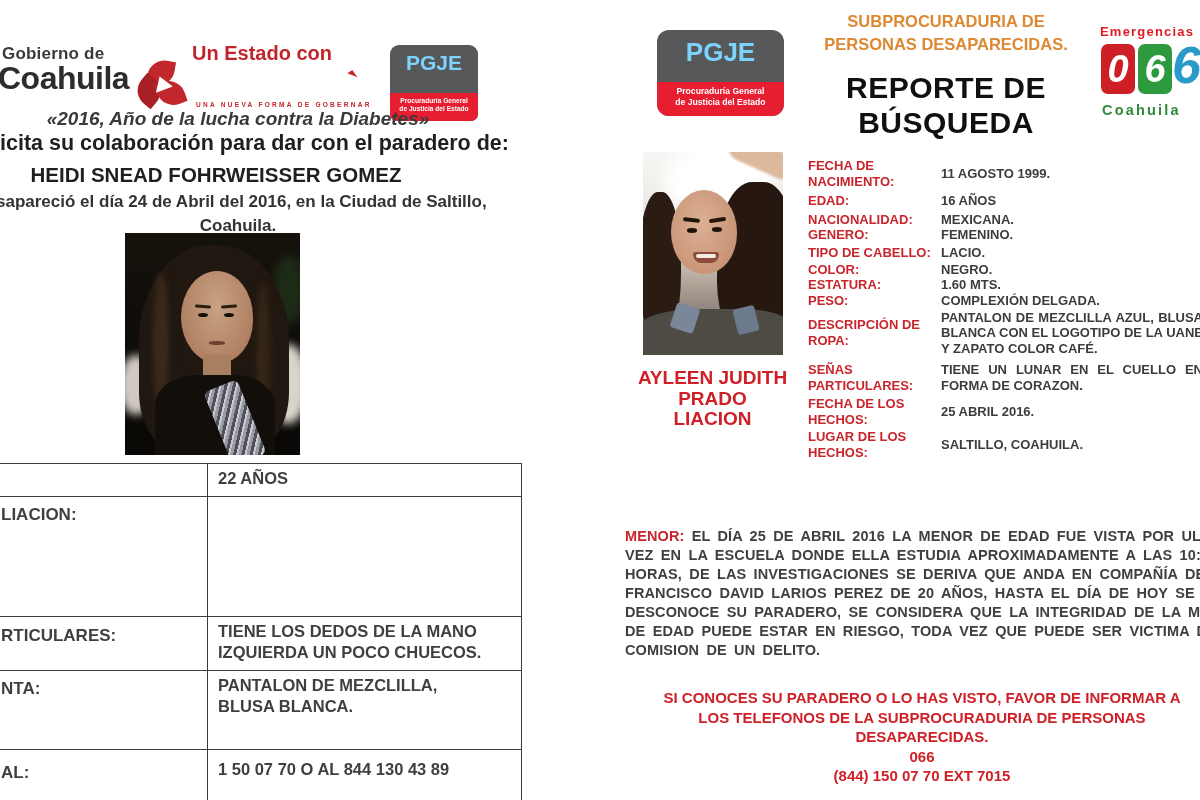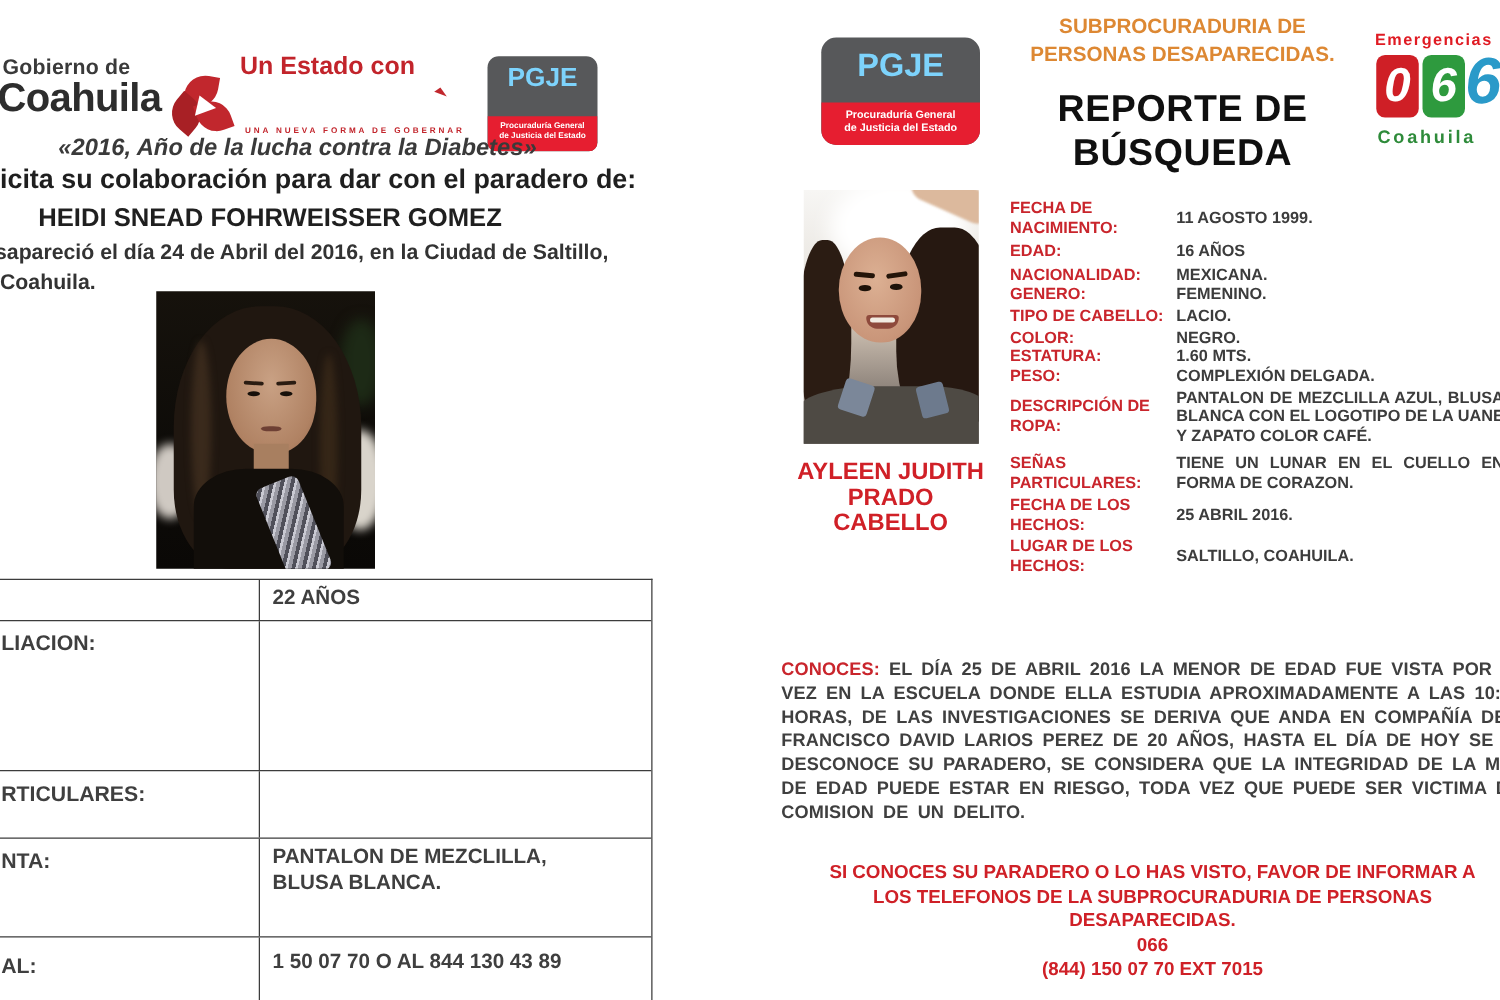--- a/index.html
+++ b/index.html
@@ -29,21 +29,21 @@
   .pgje-left .pgje-acro{font-size:21px;padding-top:6px;}
   .pgje-right .pgje-acro{font-size:26px;padding-top:7px;}
   .pgje-band{position:absolute;left:0;right:0;bottom:0;background:#e61e30;color:#fff;font-weight:bold;}
   .pgje-left .pgje-band{height:24px;font-size:6.6px;line-height:8px;padding-top:4px;}
   .pgje-right .pgje-band{height:30px;font-size:8.6px;line-height:10.5px;padding-top:4px;}
 
   .slogan{left:0;top:108px;width:476px;text-align:center;font-size:19px;font-style:italic;font-weight:600;color:#3a3a3a;}
   .request-line{left:-6px;top:131px;font-size:21.5px;font-weight:bold;color:#1f1f1f;white-space:nowrap;}
   .person-name-l{left:0;top:163px;width:432px;text-align:center;font-size:20.5px;font-weight:bold;color:#1f1f1f;}
   .disp1{left:-4px;top:192px;font-size:17px;font-weight:600;color:#333;white-space:nowrap;}
-  .disp2{left:0;top:216px;width:476px;text-align:left;font-size:17px;font-weight:600;color:#333;}
+  .disp2{left:0;top:216px;width:476px;text-align:center;font-size:17px;font-weight:600;color:#333;}
 
   
   .photoL{left:125px;top:233px;width:175px;height:222px;overflow:hidden;background:linear-gradient(180deg,#16120c 0%,#0d0b08 60%,#0a0806 100%);}
   .photoL .patchL{position:absolute;left:-6px;top:55%;width:34px;height:60px;background:#cfc9c2;border-radius:50%;filter:blur(4px);}
   .photoL .patchR{position:absolute;right:-8px;top:50%;width:40px;height:80px;background:#d9d4cb;border-radius:50%;filter:blur(4px);}
   .photoL .greenR{position:absolute;right:-6px;top:10%;width:34px;height:70px;background:#1d2a16;border-radius:50%;filter:blur(5px);}
   .photoL .hair{position:absolute;left:14px;top:12px;width:150px;height:210px;background:#201710;border-radius:46% 46% 30% 30%;}
   .photoL .hairShineL{position:absolute;left:28px;top:40px;width:16px;height:140px;background:#3a2a1c;border-radius:50%;filter:blur(3px);}
   .photoL .hairShineR{position:absolute;right:30px;top:50px;width:14px;height:150px;background:#352617;border-radius:50%;filter:blur(3px);}
   .photoL .face{position:absolute;left:56px;top:38px;width:72px;height:92px;background:radial-gradient(ellipse at 50% 38%,#c9a184 0%,#b08263 70%,#93664c 100%);border-radius:50% 50% 46% 50%;}
@@ -172,20 +172,23 @@
       <div class="lcell-label"></div>
       <div class="lcell-value">
           <div class="inner">22 AÑOS</div>
         </div>
     </div>
     <div class="lrow h-r2">
       <div class="lcell-label pt8">LIACION:</div>
     </div>
     <div class="lrow h-r3">
       <div class="lcell-label pt9">RTICULARES:</div>
+      <div class="lcell-value">
+          <div class="inner">TIENE LOS DEDOS DE LA MANO IZQUIERDA UN POCO CHUECOS.</div>
+        </div>
     </div>
     <div class="lrow h-r4">
       <div class="lcell-label pt8">NTA:</div>
       <div class="lcell-value">
           <div class="inner">PANTALON DE MEZCLILLA, BLUSA BLANCA.</div>
         </div>
     </div>
     <div class="lrow h-r5">
       <div class="lcell-label pt13">AL:</div>
       <div class="lcell-value pt9">
@@ -231,21 +234,21 @@
     <div class="smile"></div>
     <div class="teeth"></div>
     <div class="jacket"></div>
     <div class="collar"></div>
     <div class="collar2"></div>
   </div>
 
   <div class="abs person-name-r">
     <div>AYLEEN JUDITH</div>
     <div>PRADO</div>
-    <div>CABELLO</div>
+    <div>LIACION</div>
   </div>
 
   <div class="abs fields">
     <div class="frow">
       <div class="flabel">FECHA DE NACIMIENTO:</div>
       <div class="fvalue">11 AGOSTO 1999.</div>
     </div>
     <div class="frow m4">
       <div class="flabel">EDAD:</div>
       <div class="fvalue">16 AÑOS</div>
@@ -286,21 +289,21 @@
       <div class="flabel">FECHA DE LOS HECHOS:</div>
       <div class="fvalue">25 ABRIL 2016.</div>
     </div>
     <div class="frow m2">
       <div class="flabel">LUGAR DE LOS HECHOS:</div>
       <div class="fvalue">SALTILLO, COAHUILA.</div>
     </div>
   </div>
 
   <div class="abs hechos">
-    <div class="hline"><span class="hechos-label">CONOCES:</span> <span>EL DÍA 25 DE ABRIL 2016 LA MENOR DE EDAD FUE VISTA POR ULTIMA</span></div>
+    <div class="hline"><span class="hechos-label">MENOR:</span> <span>EL DÍA 25 DE ABRIL 2016 LA MENOR DE EDAD FUE VISTA POR ULTIMA</span></div>
     <div class="hline">VEZ EN LA ESCUELA DONDE ELLA ESTUDIA APROXIMADAMENTE A LAS 10:00</div>
     <div class="hline">HORAS, DE LAS INVESTIGACIONES SE DERIVA QUE ANDA EN COMPAÑÍA DE</div>
     <div class="hline">FRANCISCO DAVID LARIOS PEREZ DE 20 AÑOS, HASTA EL DÍA DE HOY SE</div>
     <div class="hline">DESCONOCE SU PARADERO, SE CONSIDERA QUE LA INTEGRIDAD DE LA MENOR</div>
     <div class="hline">DE EDAD PUEDE ESTAR EN RIESGO, TODA VEZ QUE PUEDE SER VICTIMA DE LA</div>
     <div class="hline">COMISION DE UN DELITO.</div>
   </div>
 
   <div class="abs contact">
     <div class="cline">SI CONOCES SU PARADERO O LO HAS VISTO, FAVOR DE INFORMAR A</div>

